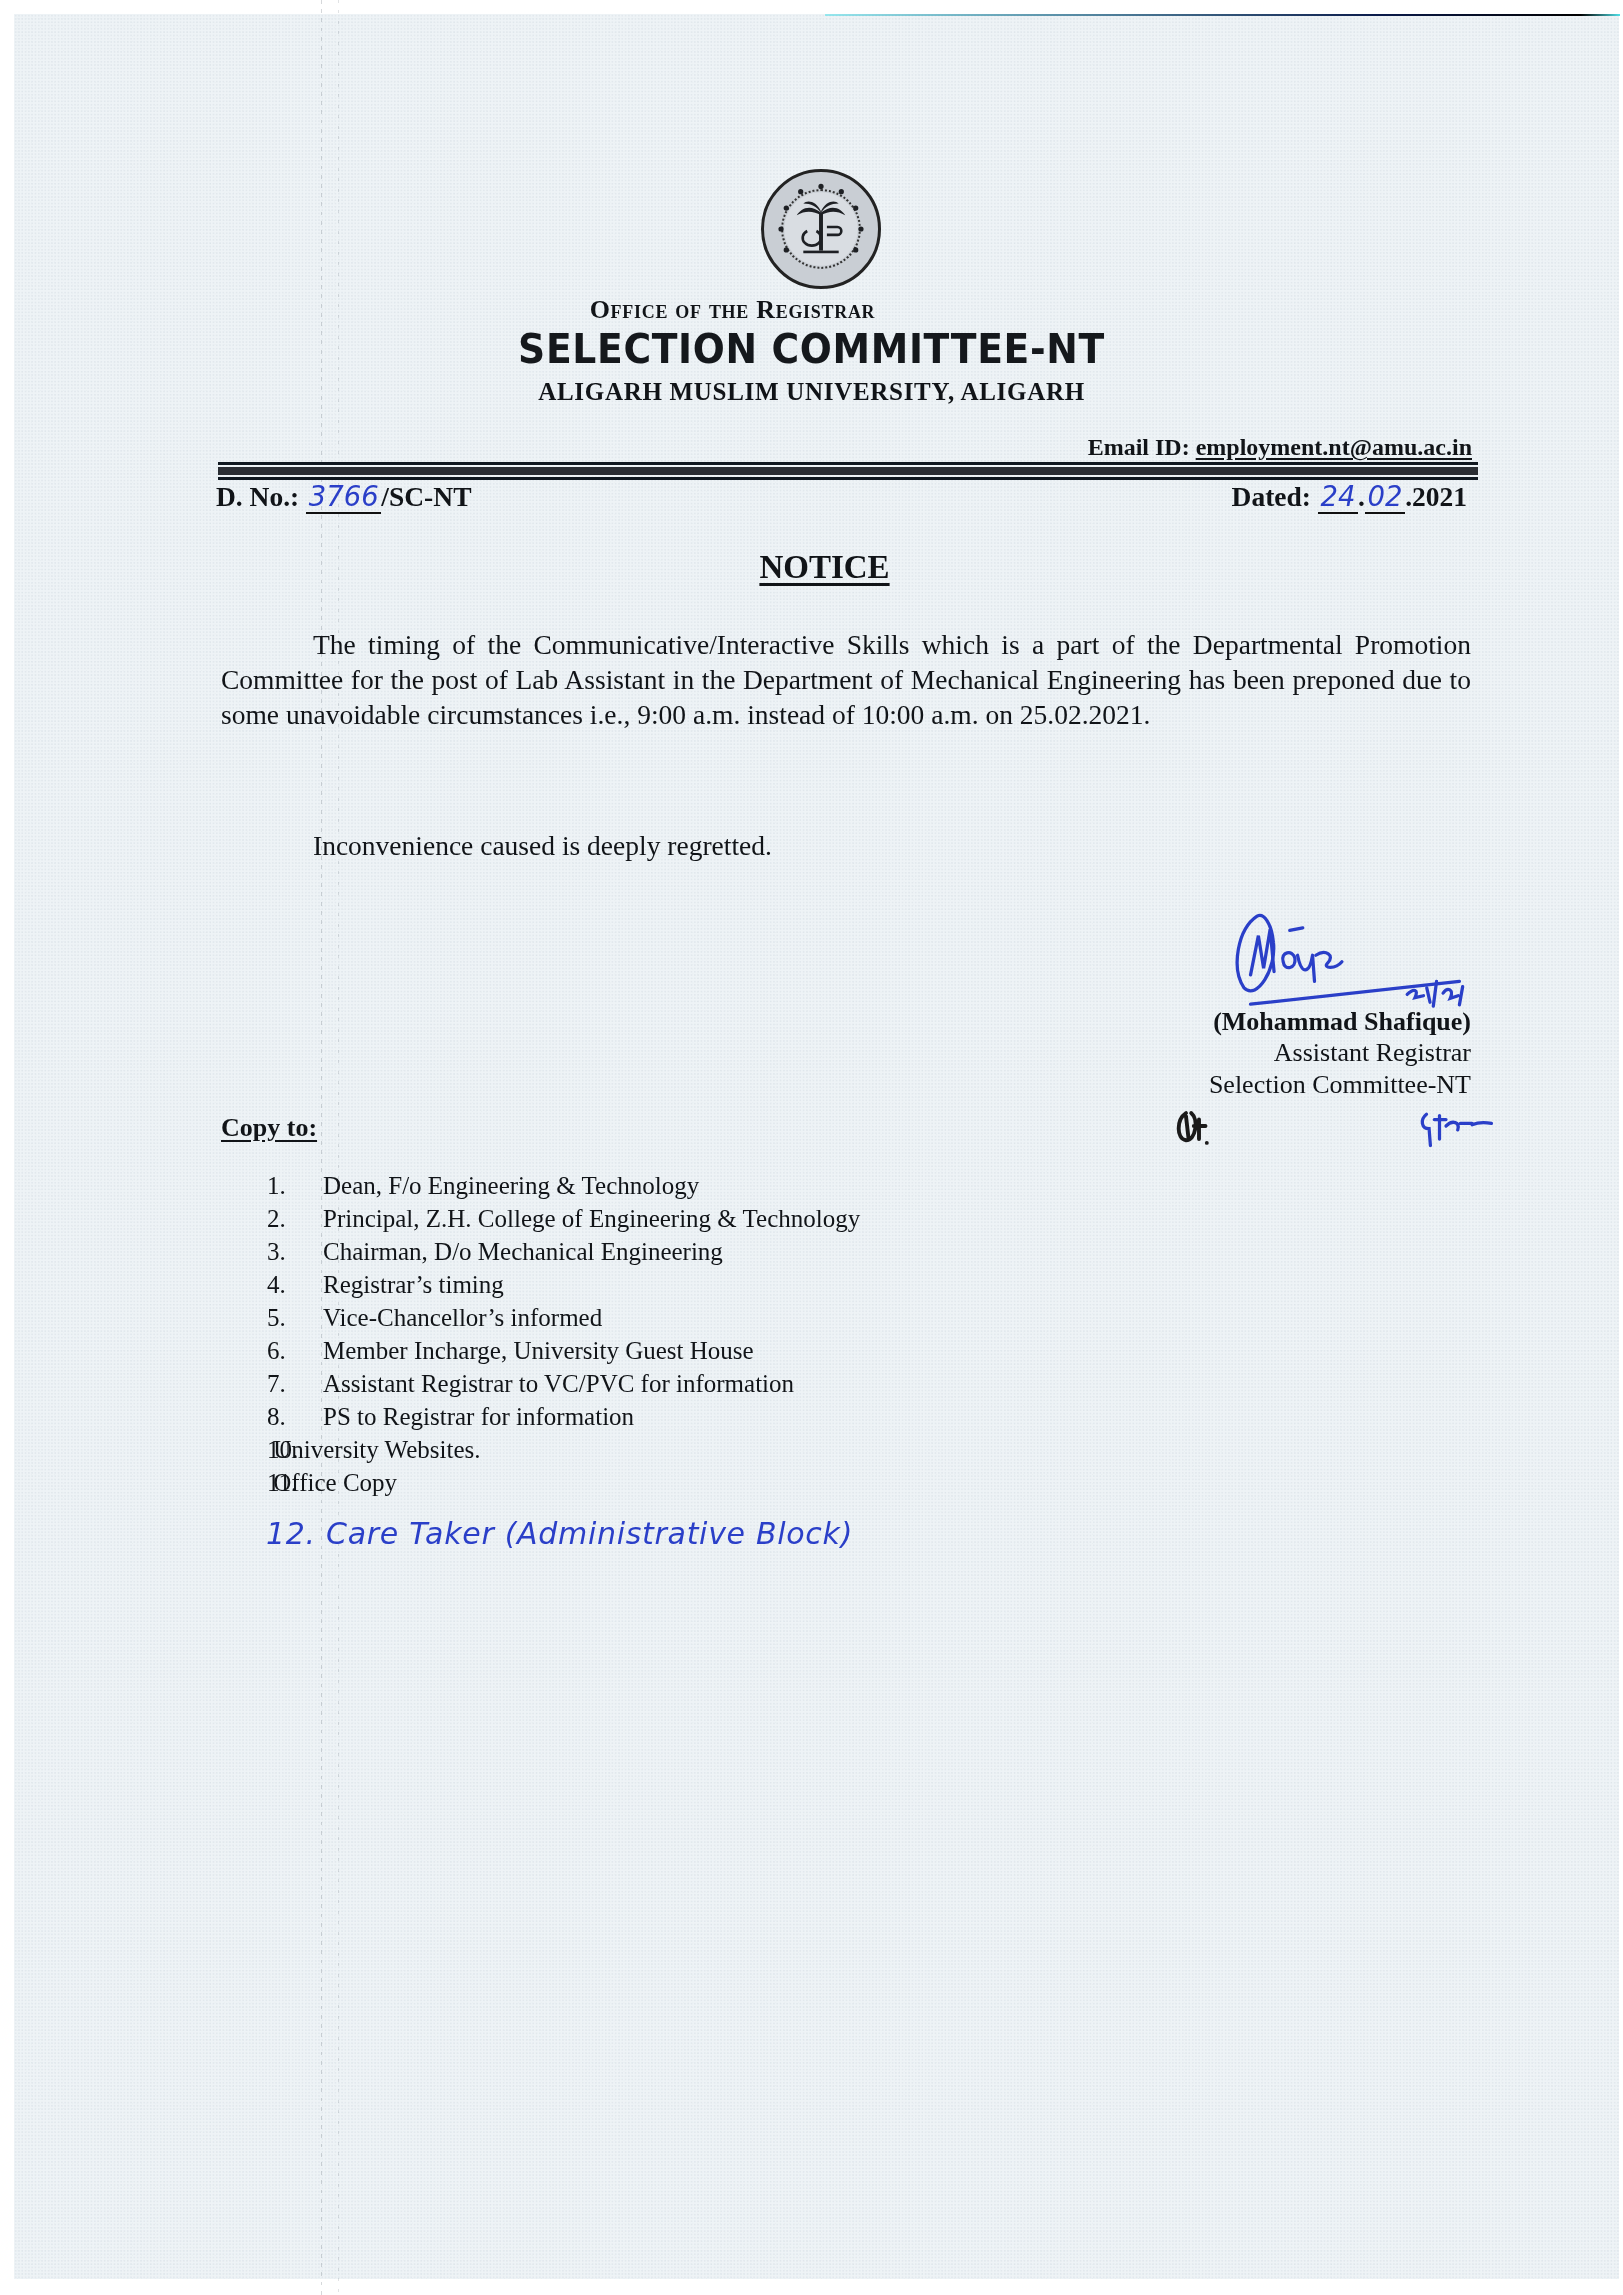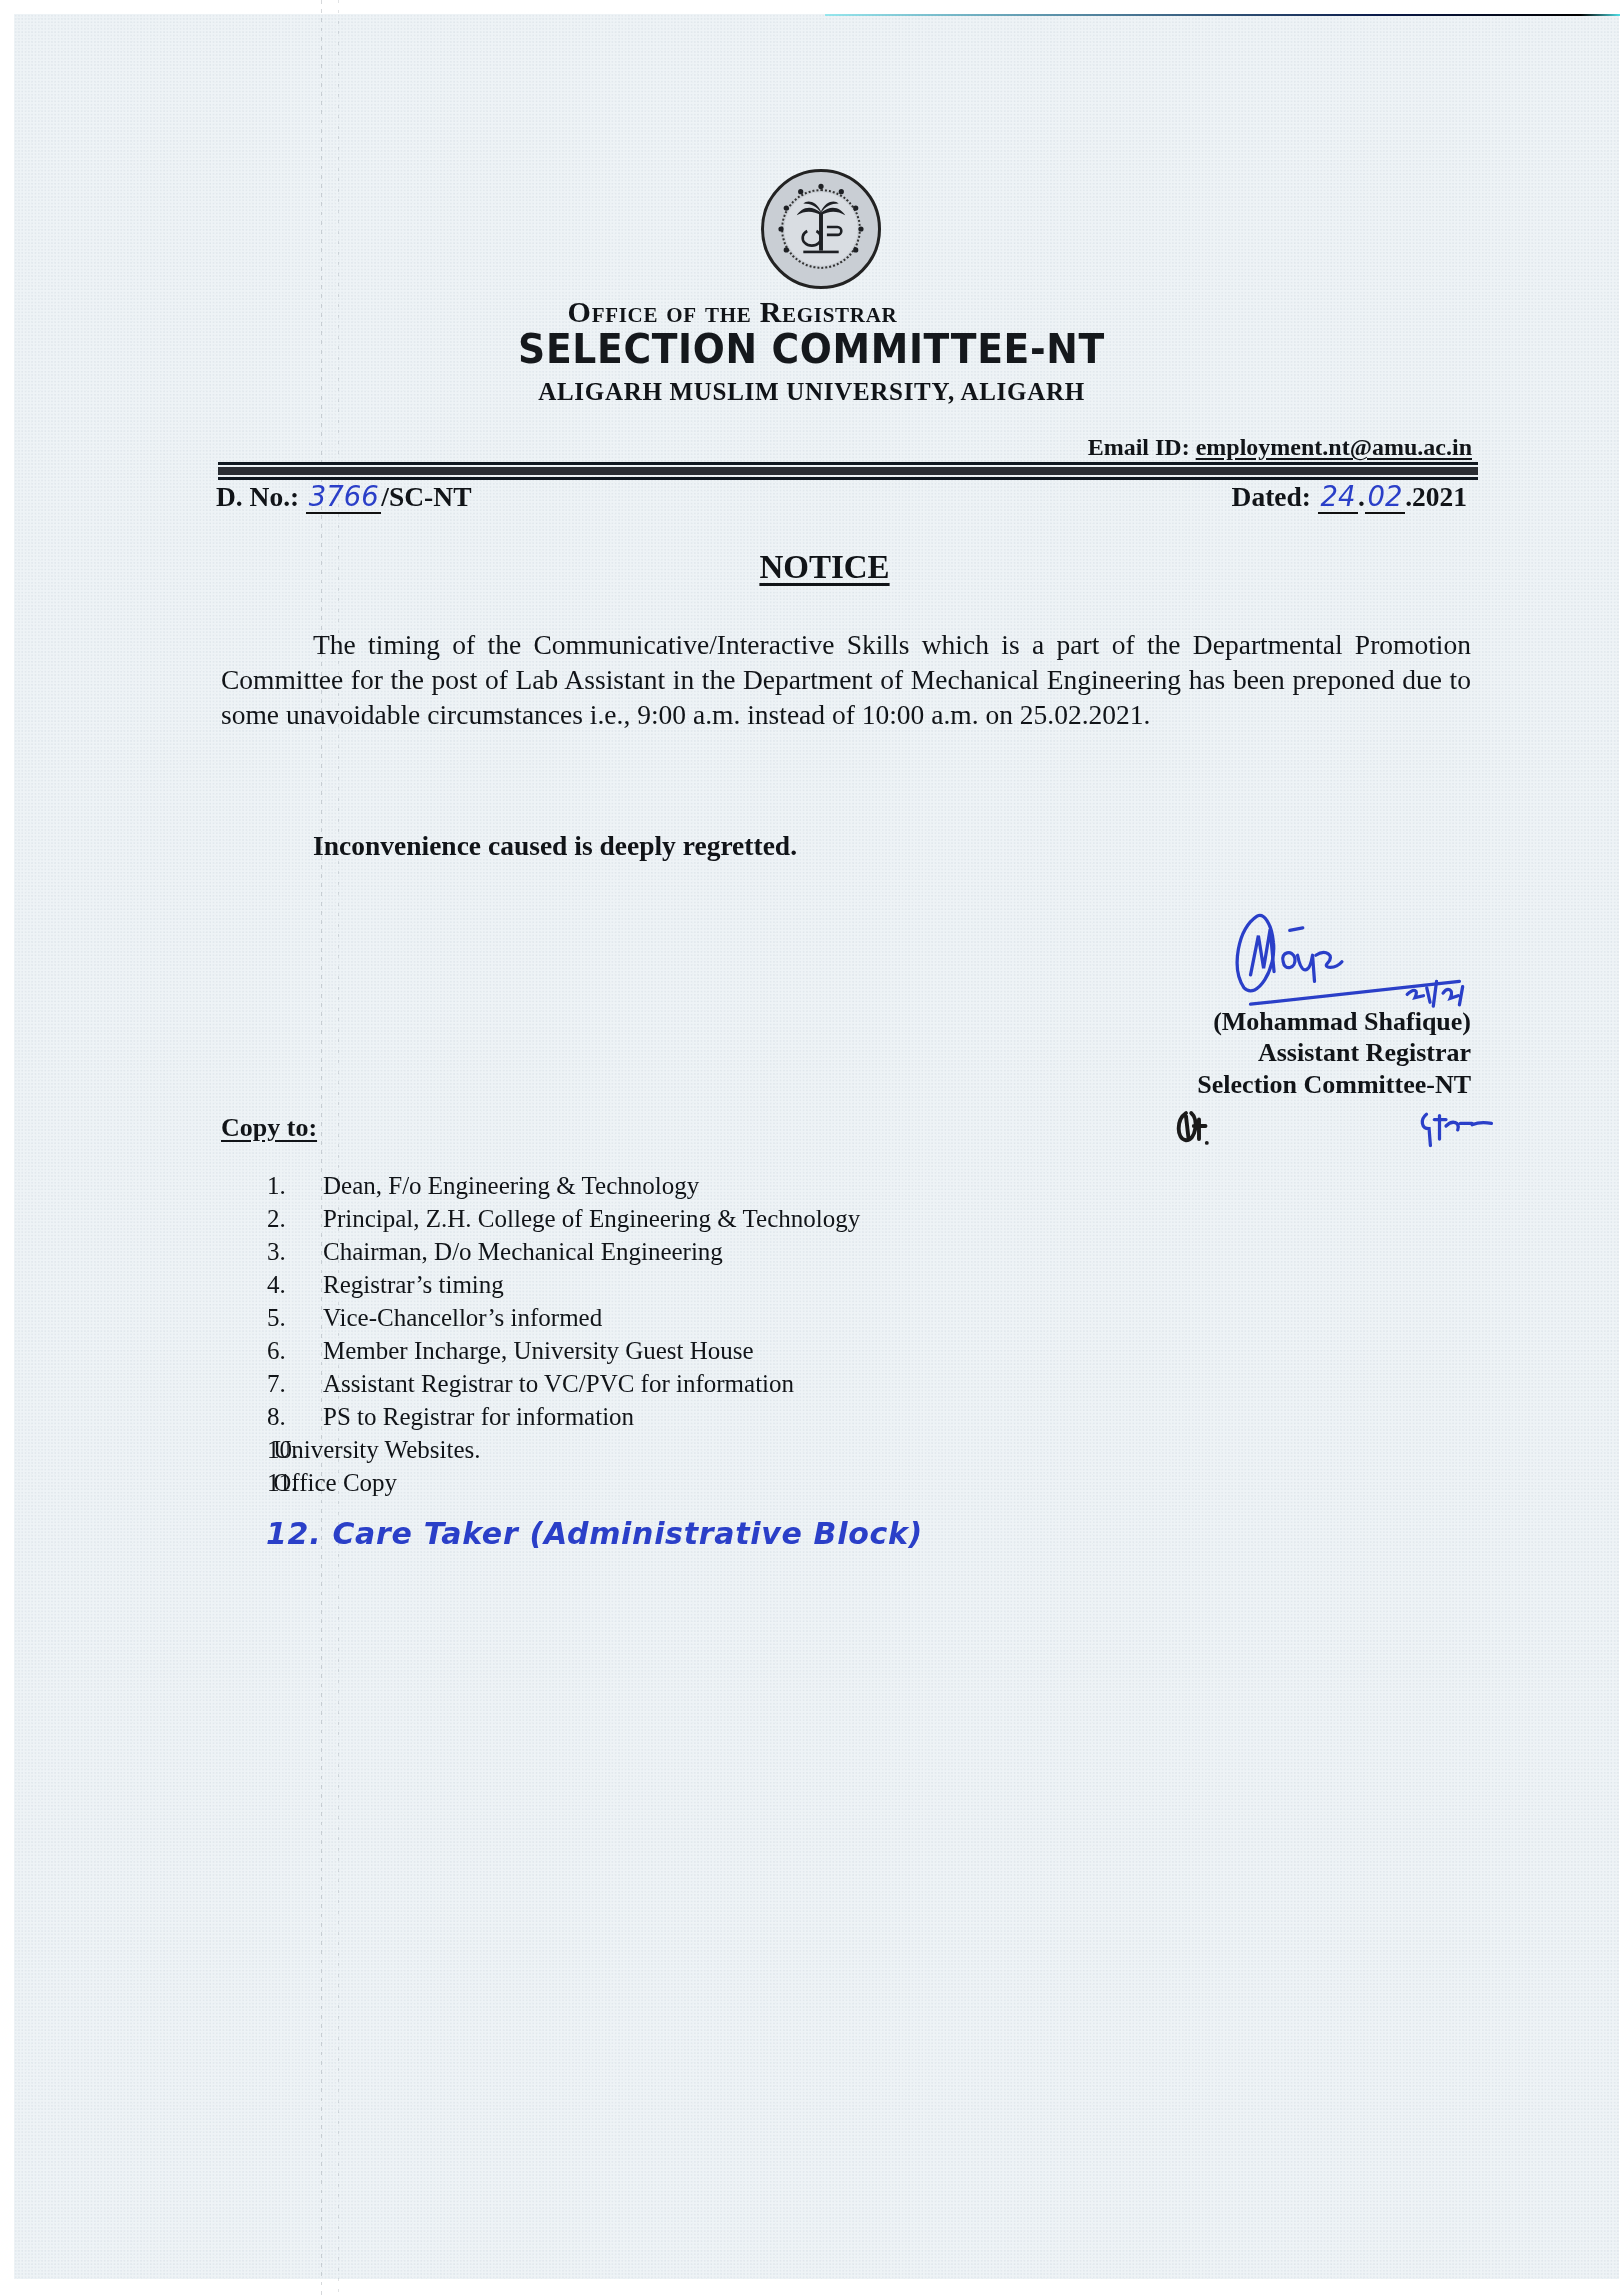--- a/index.html
+++ b/index.html
@@ -21,33 +21,33 @@
   .scan-edge {
     position: absolute; top: 14.4px; left: 825px; width: 795px; height: 2px;
     background: linear-gradient(to right, rgba(64,220,230,0.5), #0a1a4a 70%, #000 95%, #50e0e8);
   }
   .fold-line {
     position: absolute; left: 321px; top: 0; width: 1.3px; height: 2295px;
     background: repeating-linear-gradient(to bottom, rgba(90,100,110,0.25) 0 3.9px, transparent 3.9px 9.2px);
   }
   .fold-line2 { left: 338px; background: repeating-linear-gradient(to bottom, rgba(90,100,110,0.18) 0 2.6px, transparent 2.6px 10.5px); }
 
-  .abs { position: absolute; white-space: nowrap; font-weight: bold; }
+  .abs { position: absolute; white-space: nowrap; }
 
   
   .seal {
     position: absolute; left: 761px; top: 169px; width: 120px; height: 120px;
     border-radius: 50%; border: 3.3px solid #222;
     background: radial-gradient(circle, #d9dde2 0 45%, #c9ced4 46% 100%);
     box-sizing: border-box;
   }
   .seal .inner { position: absolute; left: 17px; top: 17px; width: 80px; height: 80px; border-radius: 50%; border: 2px dotted #333; box-sizing: border-box; }
   .seal svg { position: absolute; left: 0; top: 0; }
 
-  .office { left: 0; width: 1465px; text-align: center; top: 295px; font-size: 30px; font-weight: bold; letter-spacing: 0.7px; }
+  .office { left: 0; width: 1465px; text-align: center; top: 295px; font-size: 26px; font-weight: bold; letter-spacing: 0.7px; }
   .committee { left: 0; width: 1623px; text-align: center; top: 325px; font-family: "DejaVu Sans", sans-serif; font-weight: bold; font-size: 41px; transform: scaleX(0.92); letter-spacing: 0.7px; color: #15181c; }
   .university { left: 0; width: 1623px; text-align: center; top: 378px; font-size: 25px; font-weight: bold; letter-spacing: 0.7px; }
 
   .email { right: 151px; top: 434px; font-size: 24px; font-weight: bold; }
   .email a { color: #111418; text-decoration: underline; text-underline-offset: 3.3px; }
 
   .rule-top { position: absolute; left: 218px; width: 1260px; top: 462px; height: 2.6px; background: #101820; }
   .rule-mid { position: absolute; left: 218px; width: 1260px; top: 467px; height: 7.9px; background: #2a2d33; }
   .rule-bot { position: absolute; left: 218px; width: 1260px; top: 477px; height: 2.6px; background: #101820; }
 

